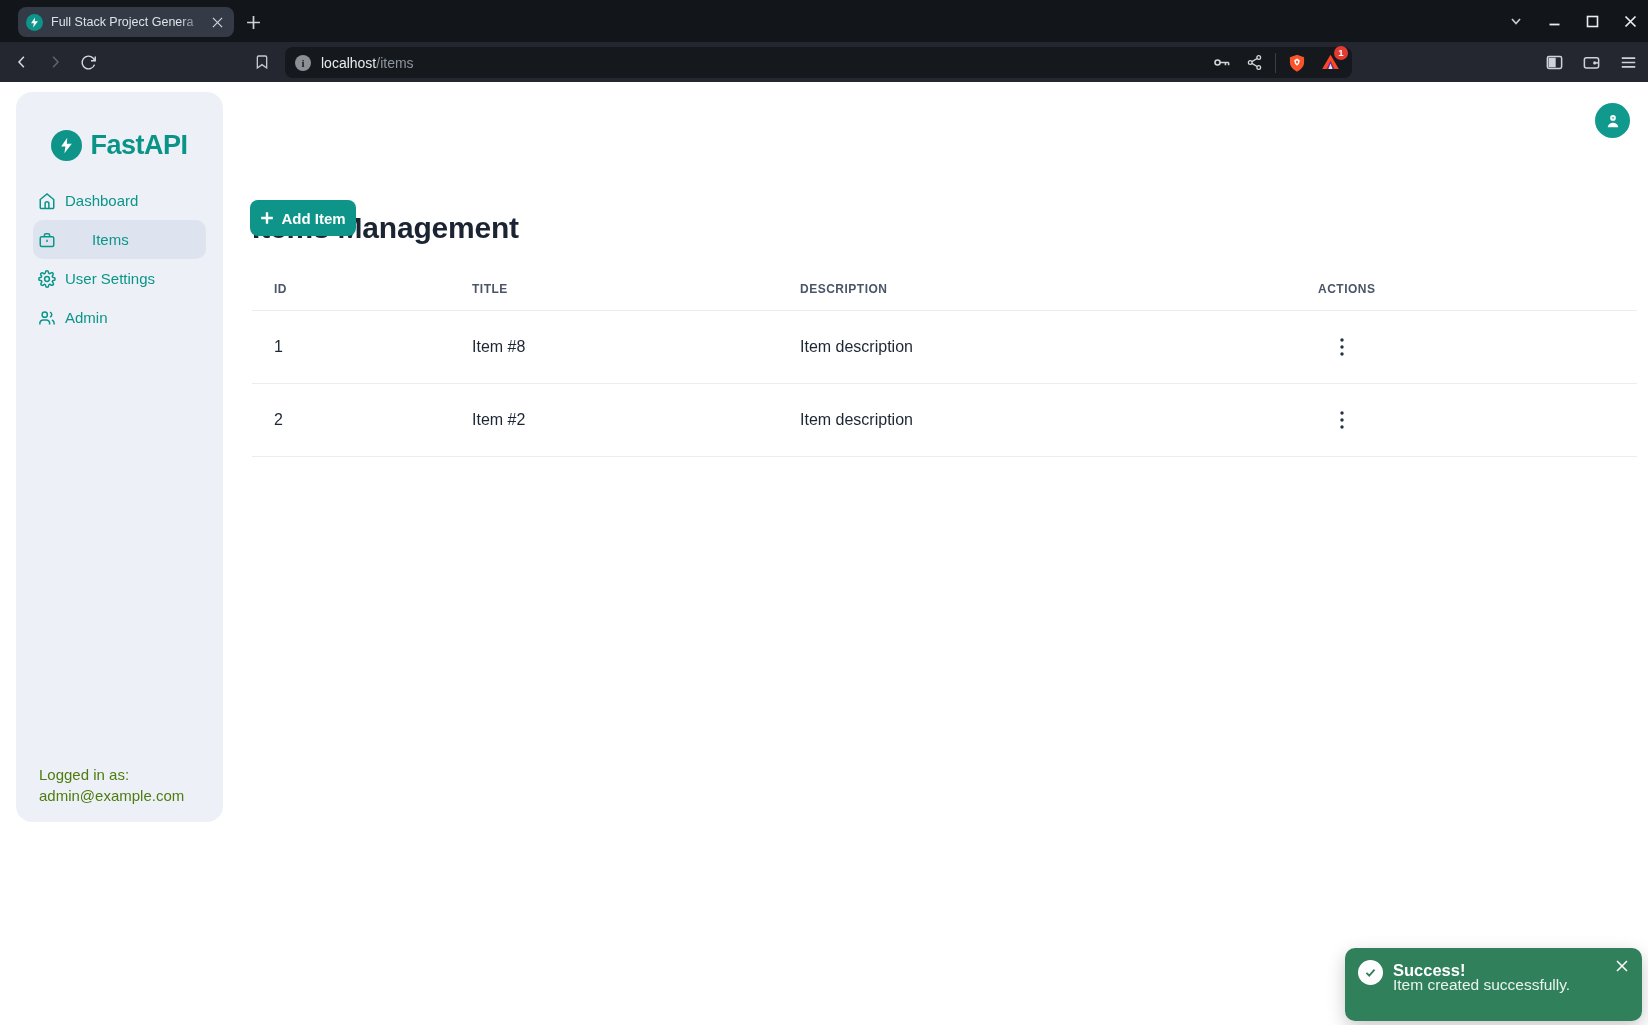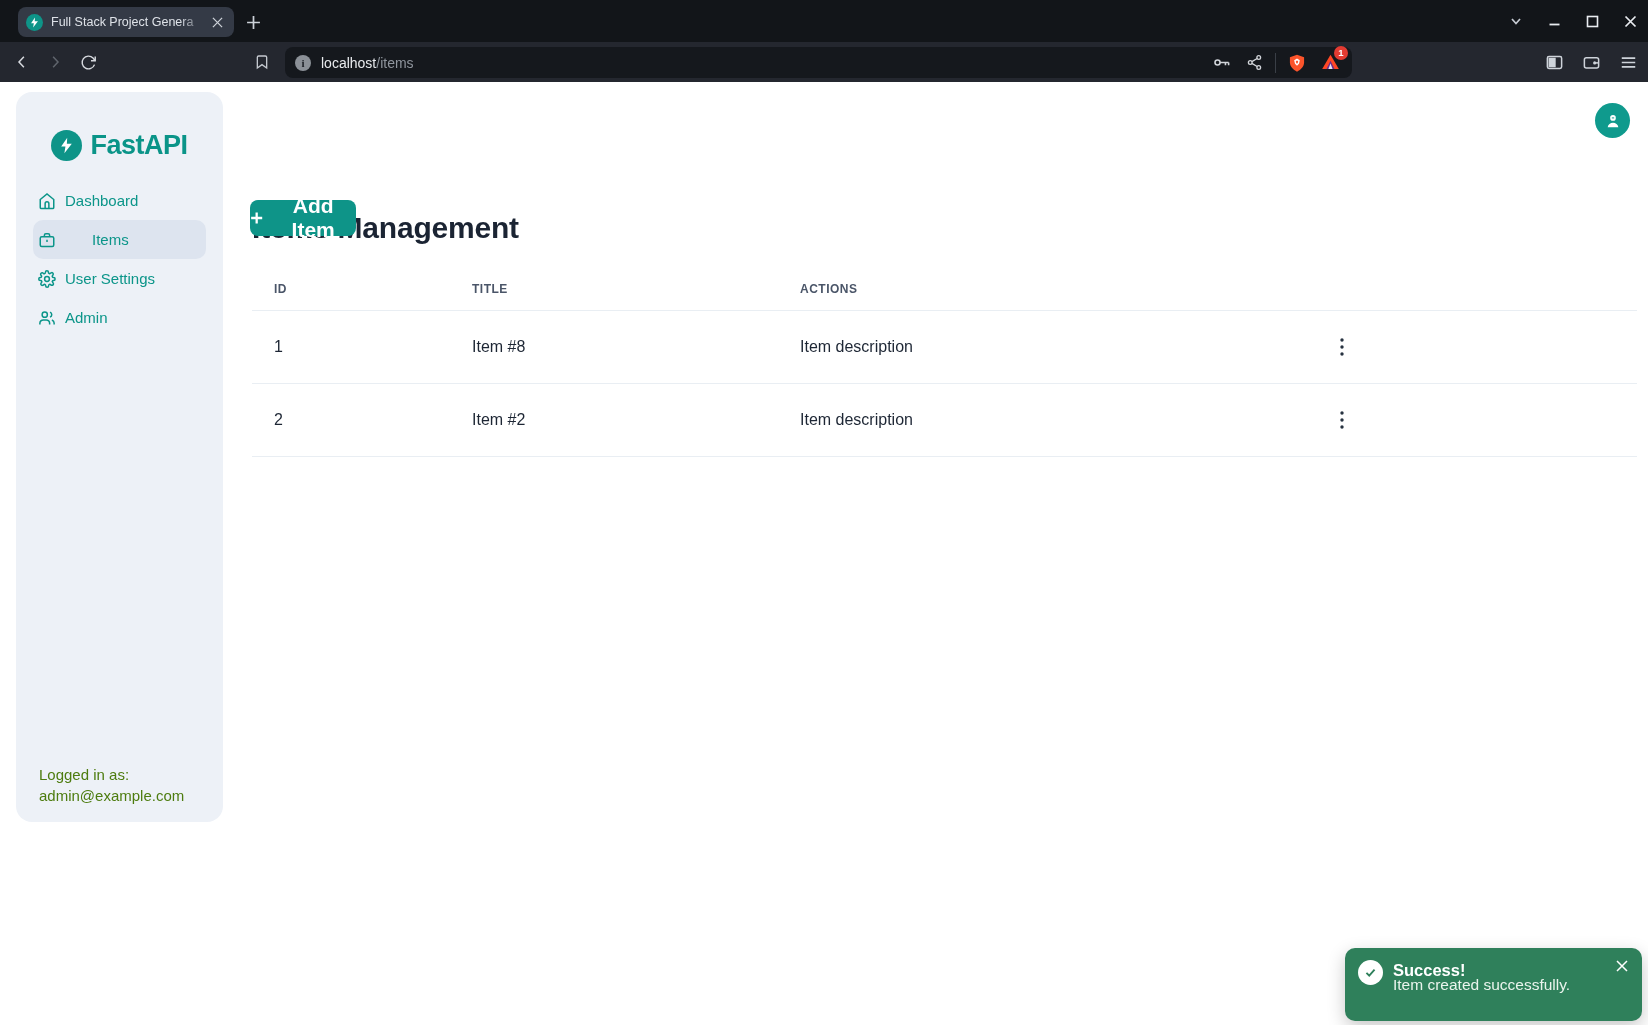--- a/index.html
+++ b/index.html
@@ -62,21 +62,21 @@
   .nav-item.active{background:var(--pill);gap:36px;}
   .nav-ic{width:18px;height:18px;display:flex;align-items:center;justify-content:center;flex:0 0 auto;}
   .nav-label{font-size:15px;color:#0B9589;}
   .side-footer{position:absolute;left:23px;bottom:16px;font-size:15px;line-height:21px;color:#4d7c0f;}
 
   .page-title{position:absolute;left:252px;top:128px;font-size:30px;line-height:36px;font-weight:700;color:var(--ink);letter-spacing:-0.2px;}
   .avatar-btn{position:absolute;left:1595px;top:21px;width:35px;height:35px;border-radius:50%;background:#0F9A8D;
               display:flex;align-items:center;justify-content:center;}
   .add-btn{position:absolute;left:250px;top:118px;width:106px;height:36px;border-radius:8px;background:var(--accent);
            display:flex;align-items:center;justify-content:center;gap:7px;}
-  .add-btn span{color:#fff;font-size:21px;font-weight:700;}
+  .add-btn span{color:#fff;font-size:15px;font-weight:700;}
 
   .table{position:absolute;left:252px;top:186px;width:1385px;}
   .thead,.tr{display:grid;grid-template-columns:198px 328px 518px 1fr;align-items:center;border-bottom:1px solid #E9EEF3;}
   .thead{height:43px;}
   .th{padding-left:22px;font-size:12px;font-weight:700;color:var(--muted);letter-spacing:.5px;}
   .tr{height:73px;}
   .td{padding-left:22px;font-size:16px;color:#1D2634;}
   .dots-btn{width:32px;height:32px;margin-left:8px;display:flex;align-items:center;justify-content:center;border-radius:6px;}
 
   .toast{position:absolute;left:1345px;top:866px;width:297px;height:73px;background:var(--toast);border-radius:10px;
@@ -287,20 +287,21 @@
       <svg width="14" height="14" viewBox="0 0 14 14">
           <path d="M7 1.2v11.6M1.2 7h11.6" stroke="#fff" stroke-width="2.4"></path>
         </svg>
       <span>Add Item</span>
     </button>
 
     <div class="table">
       <div class="thead">
         <div class="th">ID</div>
         <div class="th">TITLE</div>
+        <div class="th">DESCRIPTION</div>
         <div class="th">ACTIONS</div>
       </div>
 
       <div class="tr">
         <div class="td">1</div>
         <div class="td">Item #8</div>
         <div class="td">Item description</div>
         <div class="td">
           <button class="dots-btn">
             <svg width="4" height="18" viewBox="0 0 4 18">

